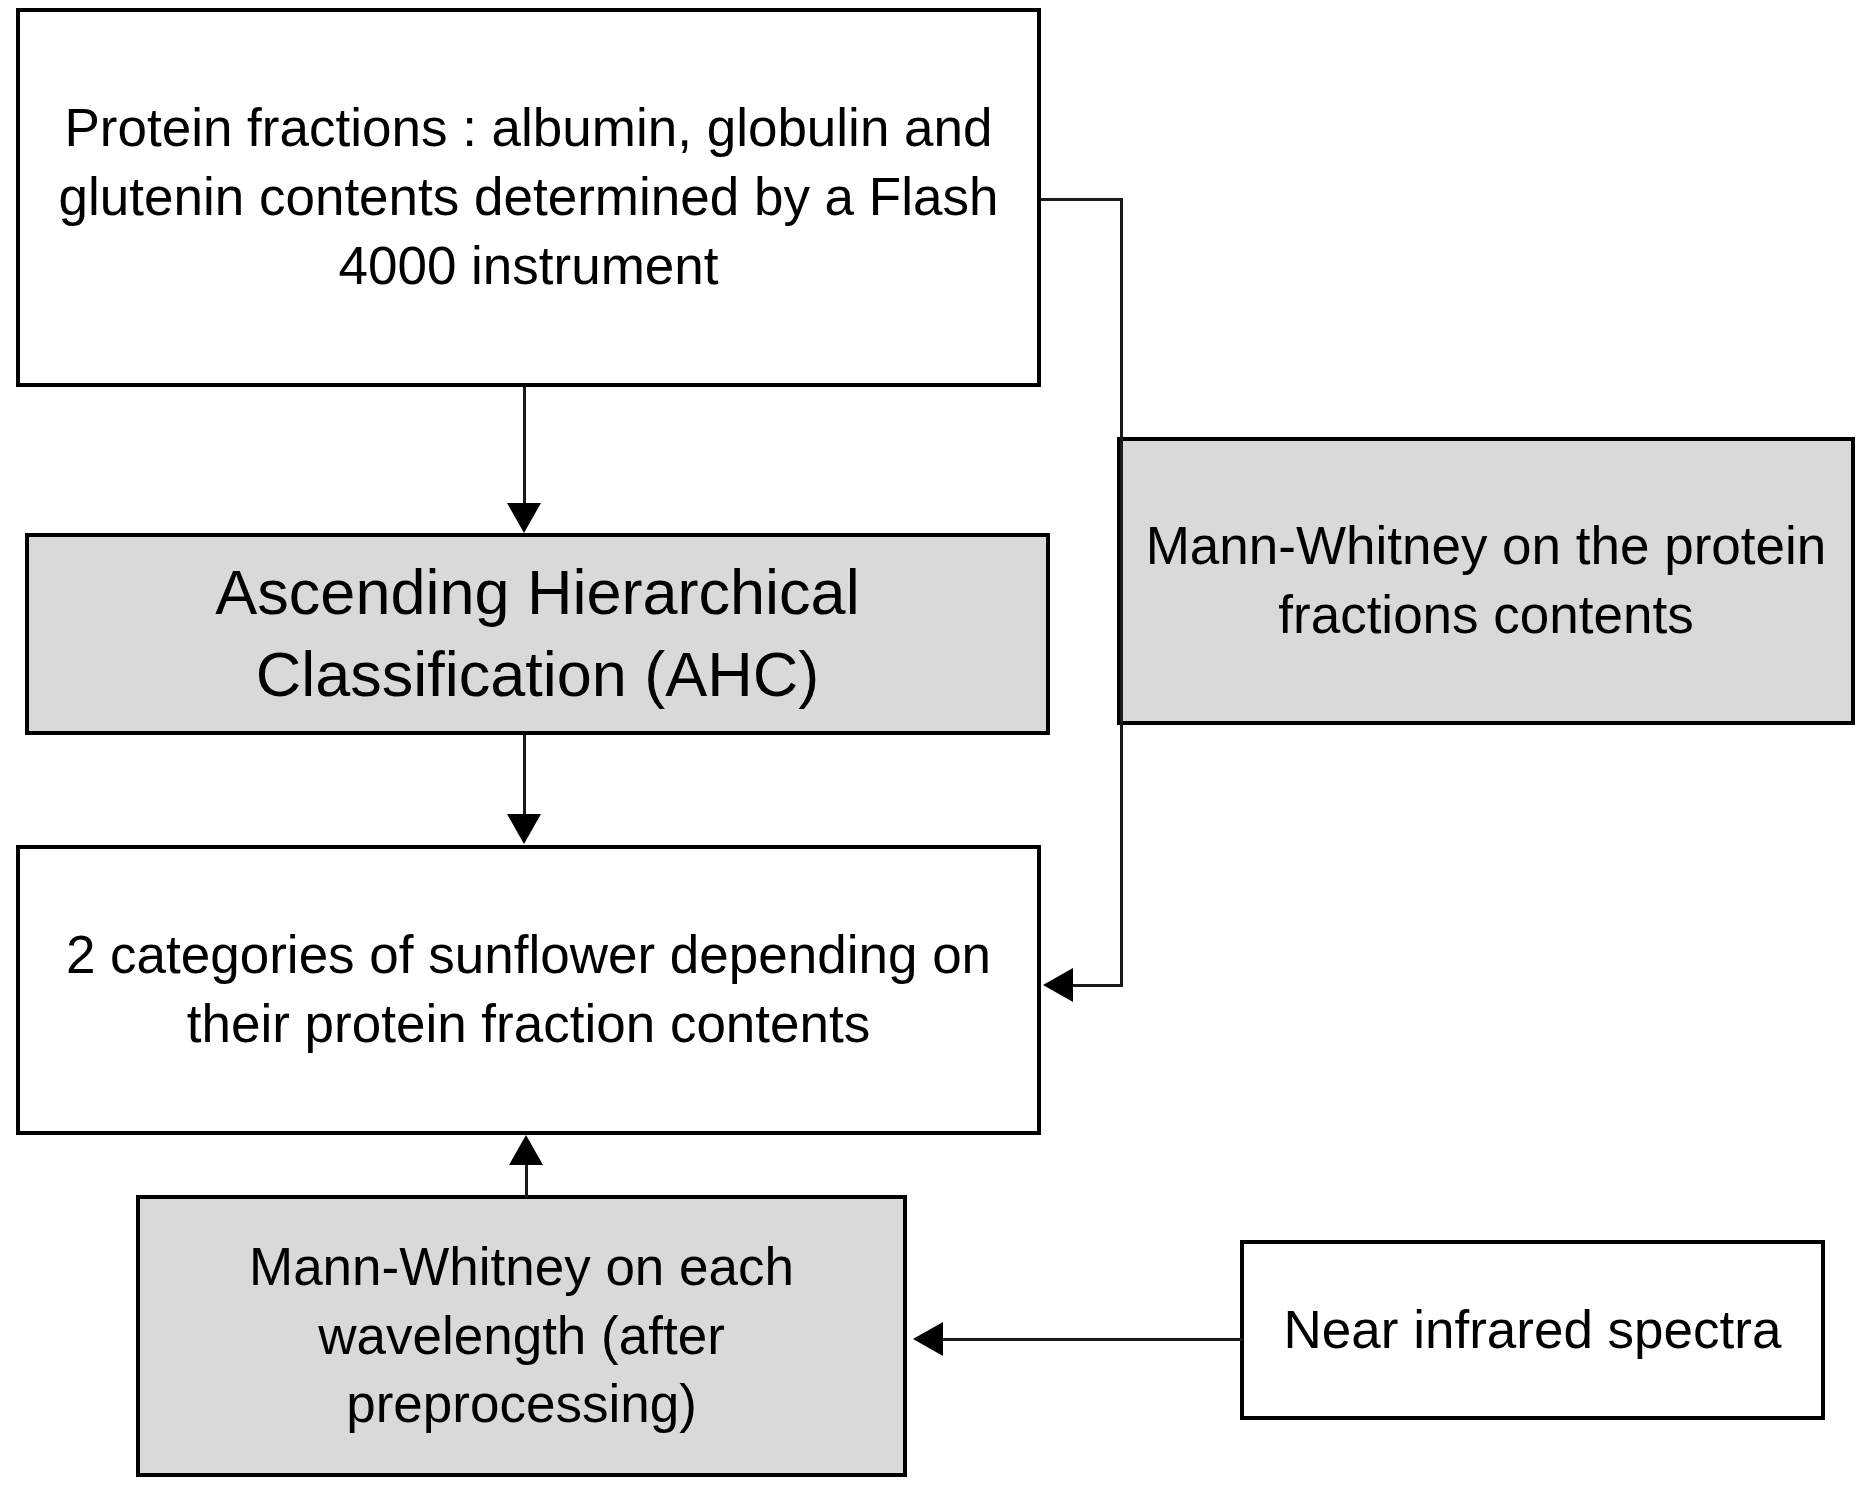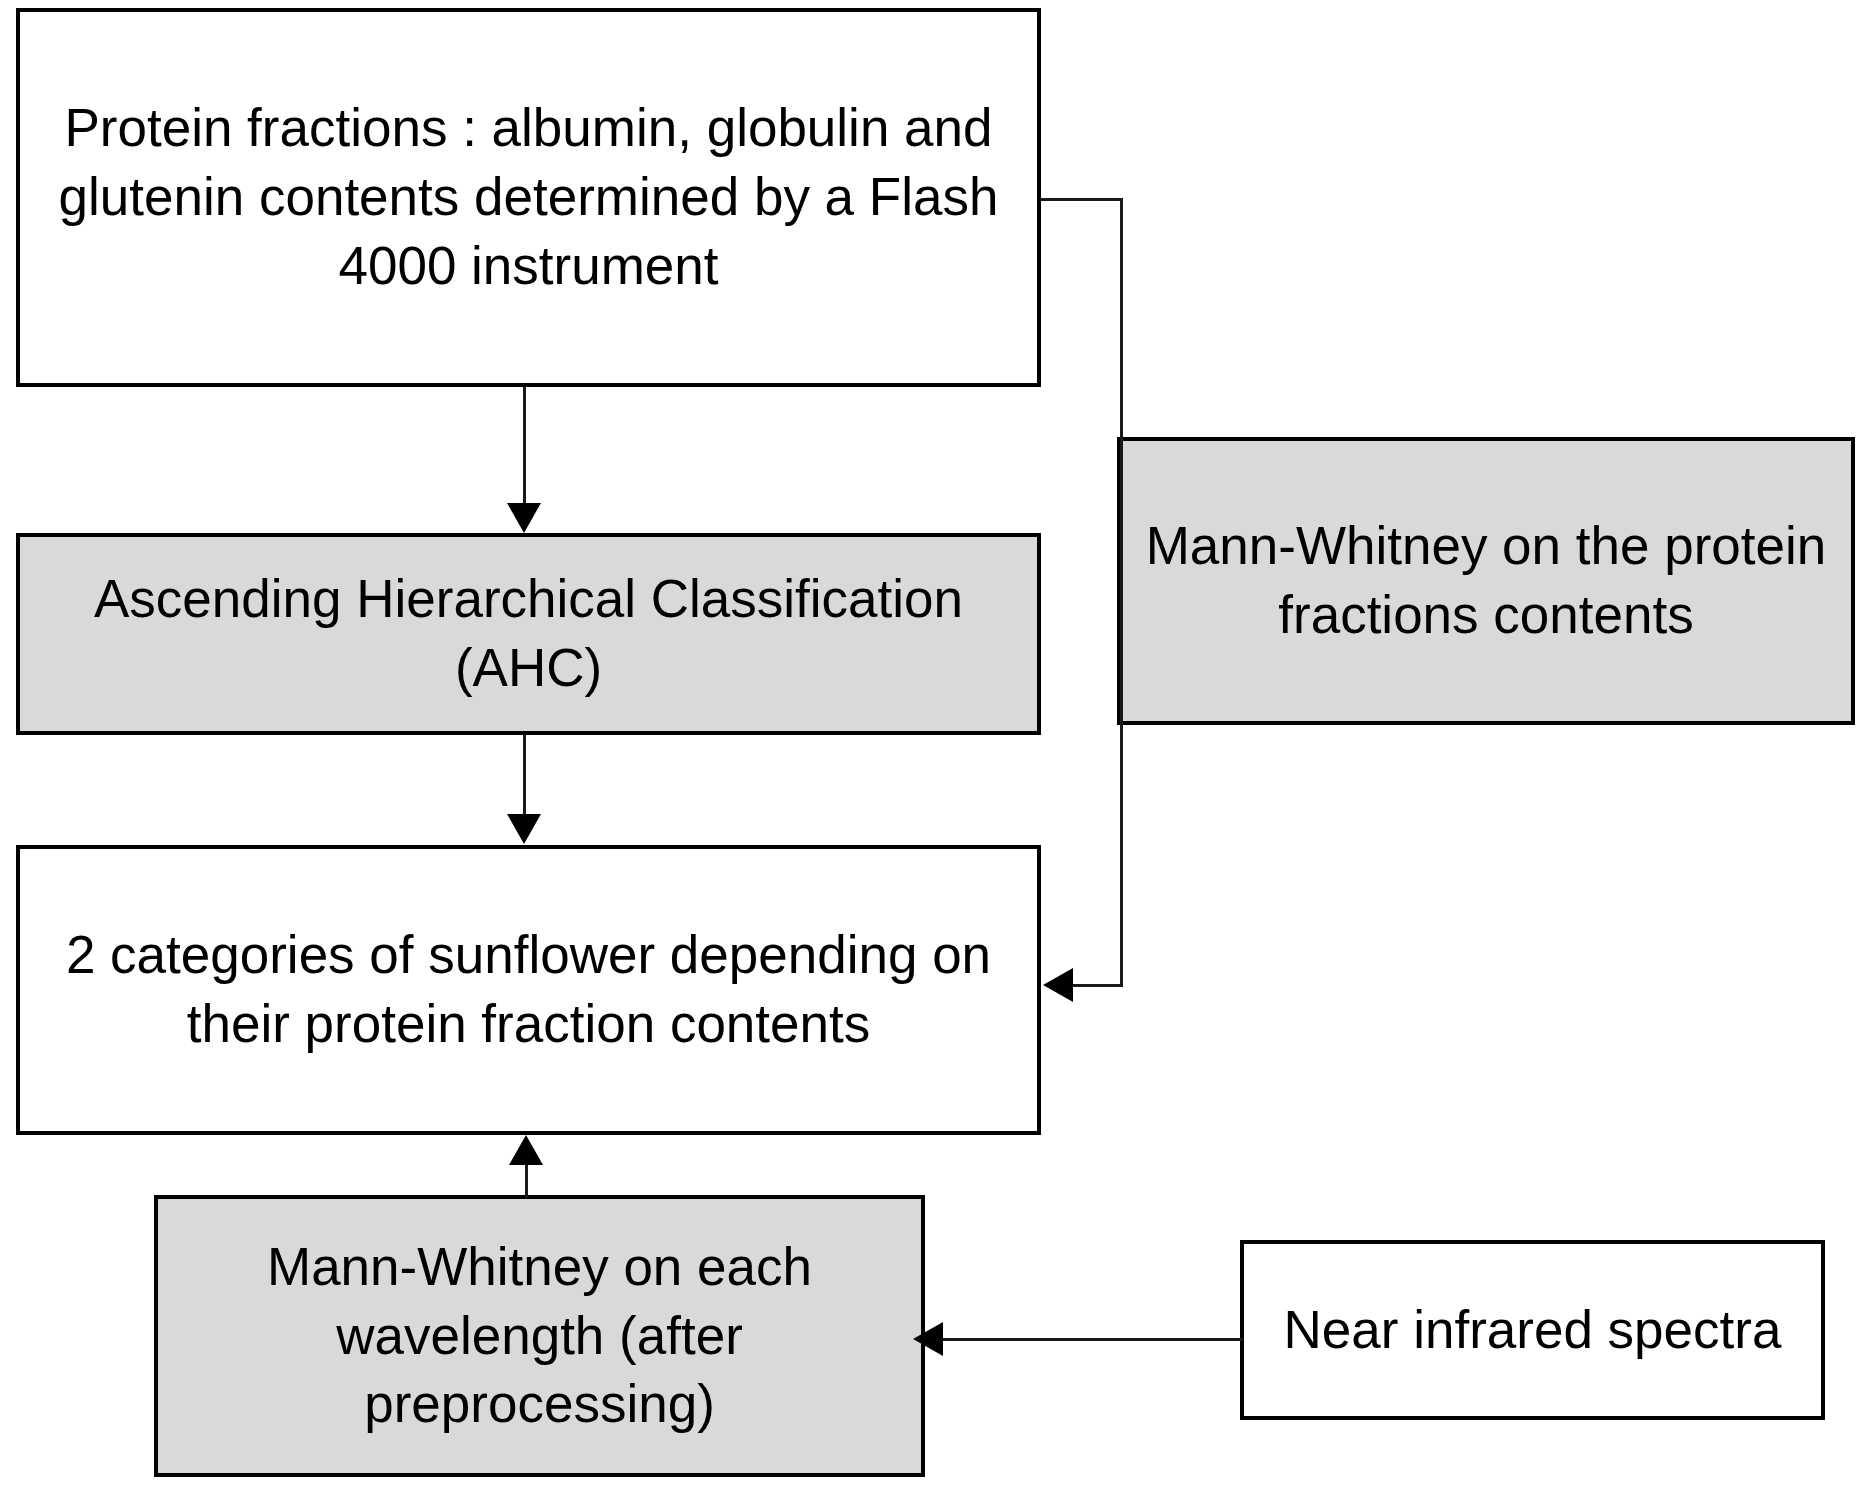--- a/index.html
+++ b/index.html
@@ -33,34 +33,34 @@
   }
   .fill-white { background: #ffffff; }
   .fill-gray  { background: #d9d9d9; }
 
   
   #node-protein-fractions {
     left: 16px;  top: 8px;    width: 1025px; height: 379px;
     font-size: 53px;
   }
   #node-ahc {
-    left: 16px;  top: 533px;  width: 1025px; height: 202px;
-    font-size: 53px;
+    left: 25px;  top: 533px;  width: 1025px; height: 202px;
+    font-size: 63px;
     justify-content: center;
   }
   #node-categories {
     left: 16px;  top: 845px;  width: 1025px; height: 290px;
     font-size: 53px;
   }
   #node-mw-protein {
     left: 1117px; top: 437px; width: 738px;  height: 288px;
     font-size: 53px;
   }
   #node-mw-wavelength {
-    left: 154px; top: 1195px; width: 771px;  height: 282px;
+    left: 136px; top: 1195px; width: 771px;  height: 282px;
     font-size: 53px;
   }
   #node-nir {
     left: 1240px; top: 1240px; width: 585px; height: 180px;
     font-size: 53px;
   }
 
   
   .conn {
     position: absolute;

